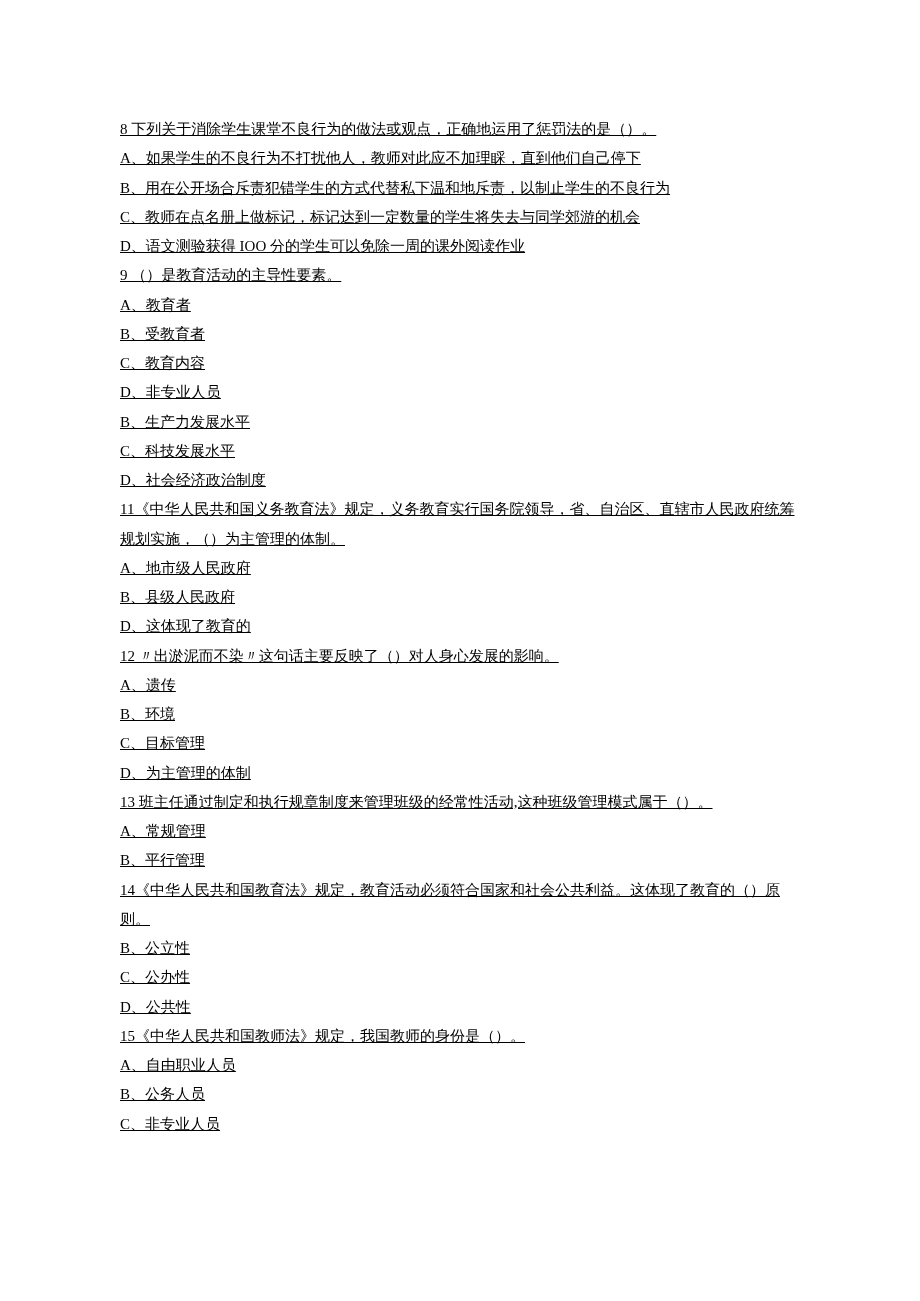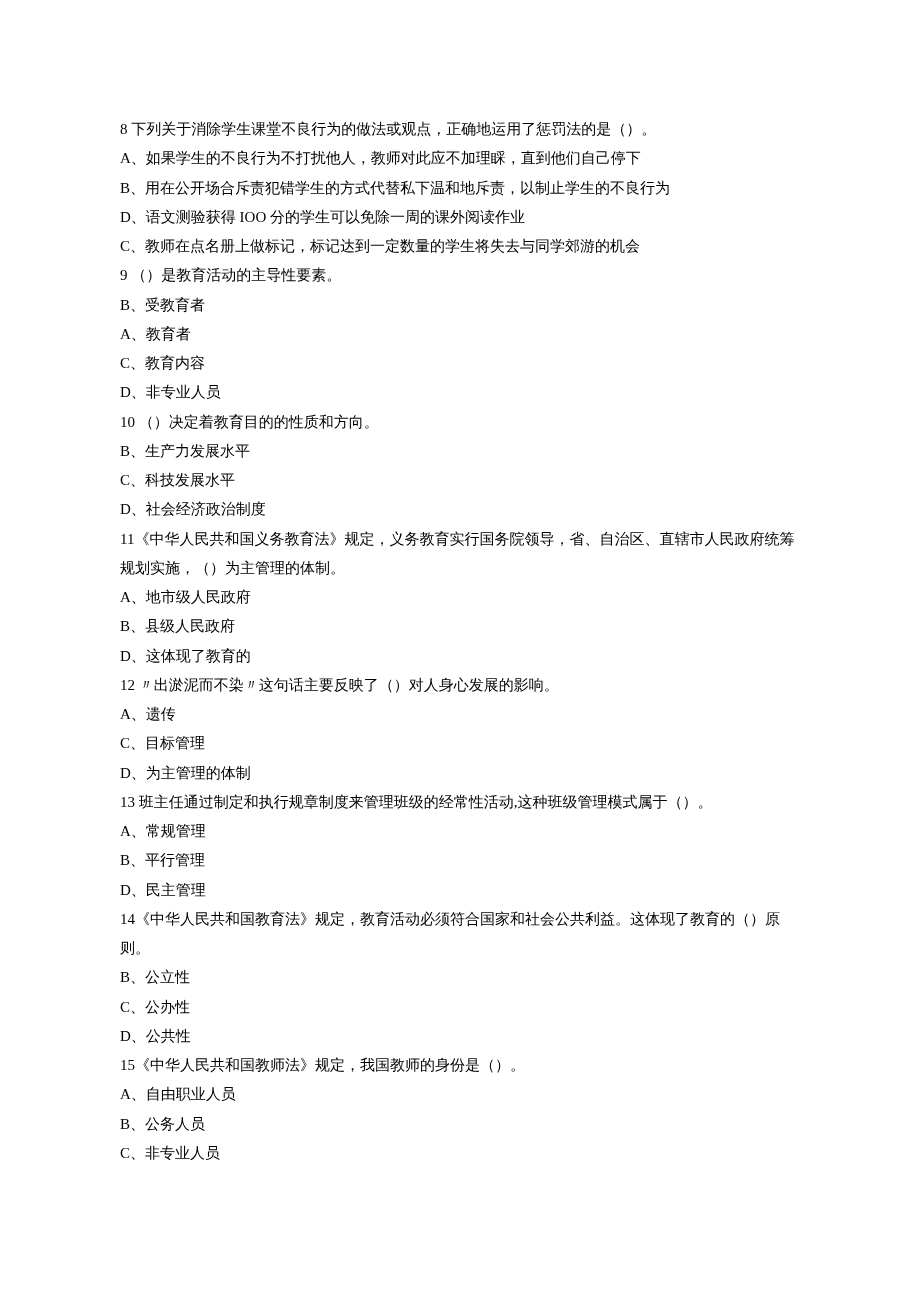--- a/index.html
+++ b/index.html
@@ -11,52 +11,52 @@
       font-family: "SimSun", "宋体", serif;
       font-size: 15px;
       line-height: 1.95;
       color: #000;
       background: #fff;
       padding: 115px 120px 60px 120px;
       width: 920px;
     }
     .line {
       display: block;
+      text-decoration: underline;
     }
   </style>
 </head>
 <body>
 
 <div id="content">
     <span class="line">8 下列关于消除学生课堂不良行为的做法或观点，正确地运用了惩罚法的是（）。</span>
     <span class="line">A、如果学生的不良行为不打扰他人，教师对此应不加理睬，直到他们自己停下</span>
     <span class="line">B、用在公开场合斥责犯错学生的方式代替私下温和地斥责，以制止学生的不良行为</span>
+    <span class="line">C、教师在点名册上做标记，标记达到一定数量的学生将失去与同学郊游的机会</span>
     <span class="line">D、语文测验获得 IOO 分的学生可以免除一周的课外阅读作业</span>
-    <span class="line">C、教师在点名册上做标记，标记达到一定数量的学生将失去与同学郊游的机会</span>
     <span class="line">9   （）是教育活动的主导性要素。</span>
+    <span class="line">A、教育者</span>
     <span class="line">B、受教育者</span>
-    <span class="line">A、教育者</span>
     <span class="line">C、教育内容</span>
     <span class="line">D、非专业人员</span>
-    <span class="line">10   （）决定着教育目的的性质和方向。</span>
     <span class="line">B、生产力发展水平</span>
     <span class="line">C、科技发展水平</span>
     <span class="line">D、社会经济政治制度</span>
     <span class="line">11《中华人民共和国义务教育法》规定，义务教育实行国务院领导，省、自治区、直辖市人民政府统筹规划实施，（）为主管理的体制。</span>
     <span class="line">A、地市级人民政府</span>
     <span class="line">B、县级人民政府</span>
     <span class="line">D、这体现了教育的</span>
     <span class="line">12 〃出淤泥而不染〃这句话主要反映了（）对人身心发展的影响。</span>
     <span class="line">A、遗传</span>
+    <span class="line">B、环境</span>
     <span class="line">C、目标管理</span>
     <span class="line">D、为主管理的体制</span>
     <span class="line">13 班主任通过制定和执行规章制度来管理班级的经常性活动,这种班级管理模式属于（）。</span>
     <span class="line">A、常规管理</span>
     <span class="line">B、平行管理</span>
-    <span class="line">D、民主管理</span>
     <span class="line">14《中华人民共和国教育法》规定，教育活动必须符合国家和社会公共利益。这体现了教育的（）原则。</span>
     <span class="line">B、公立性</span>
     <span class="line">C、公办性</span>
     <span class="line">D、公共性</span>
     <span class="line">15《中华人民共和国教师法》规定，我国教师的身份是（）。</span>
     <span class="line">A、自由职业人员</span>
     <span class="line">B、公务人员</span>
     <span class="line">C、非专业人员</span>
   </div>
 

